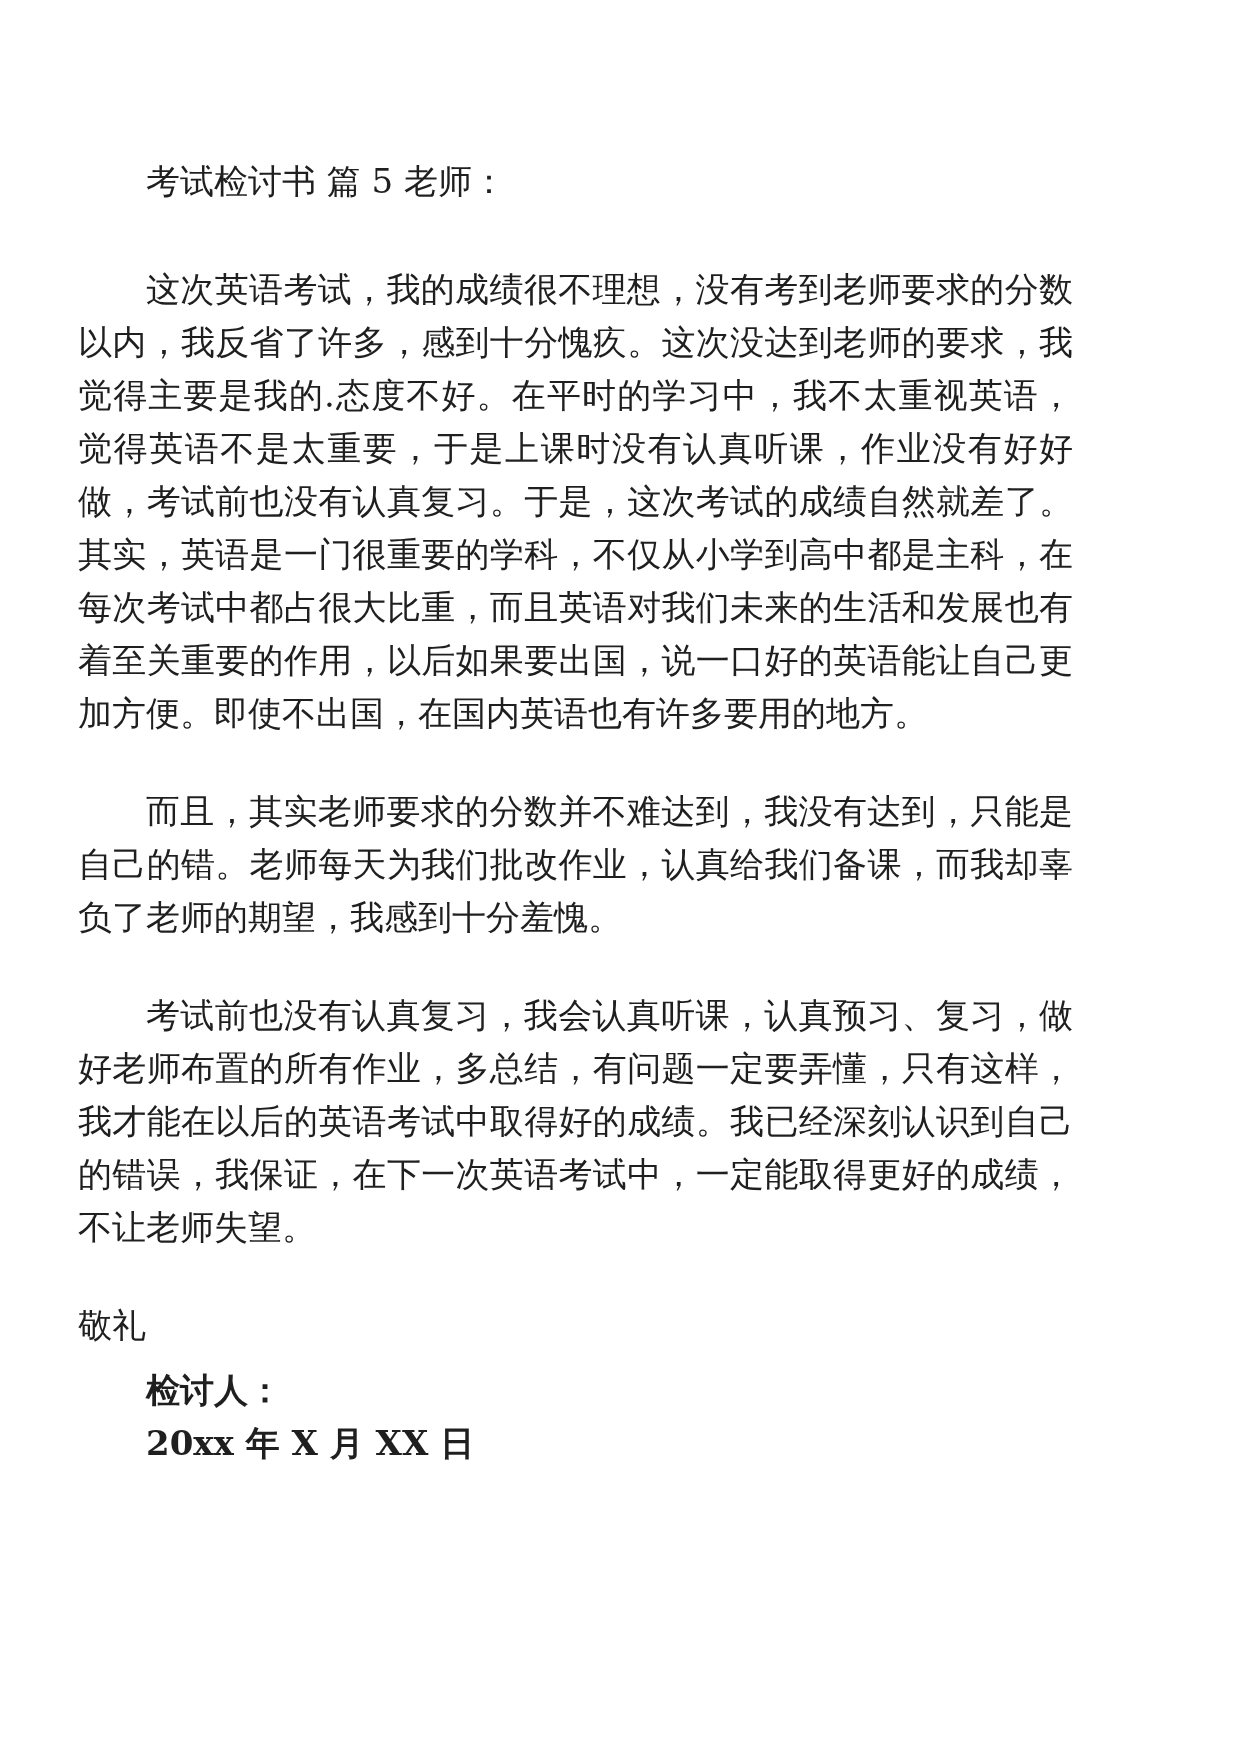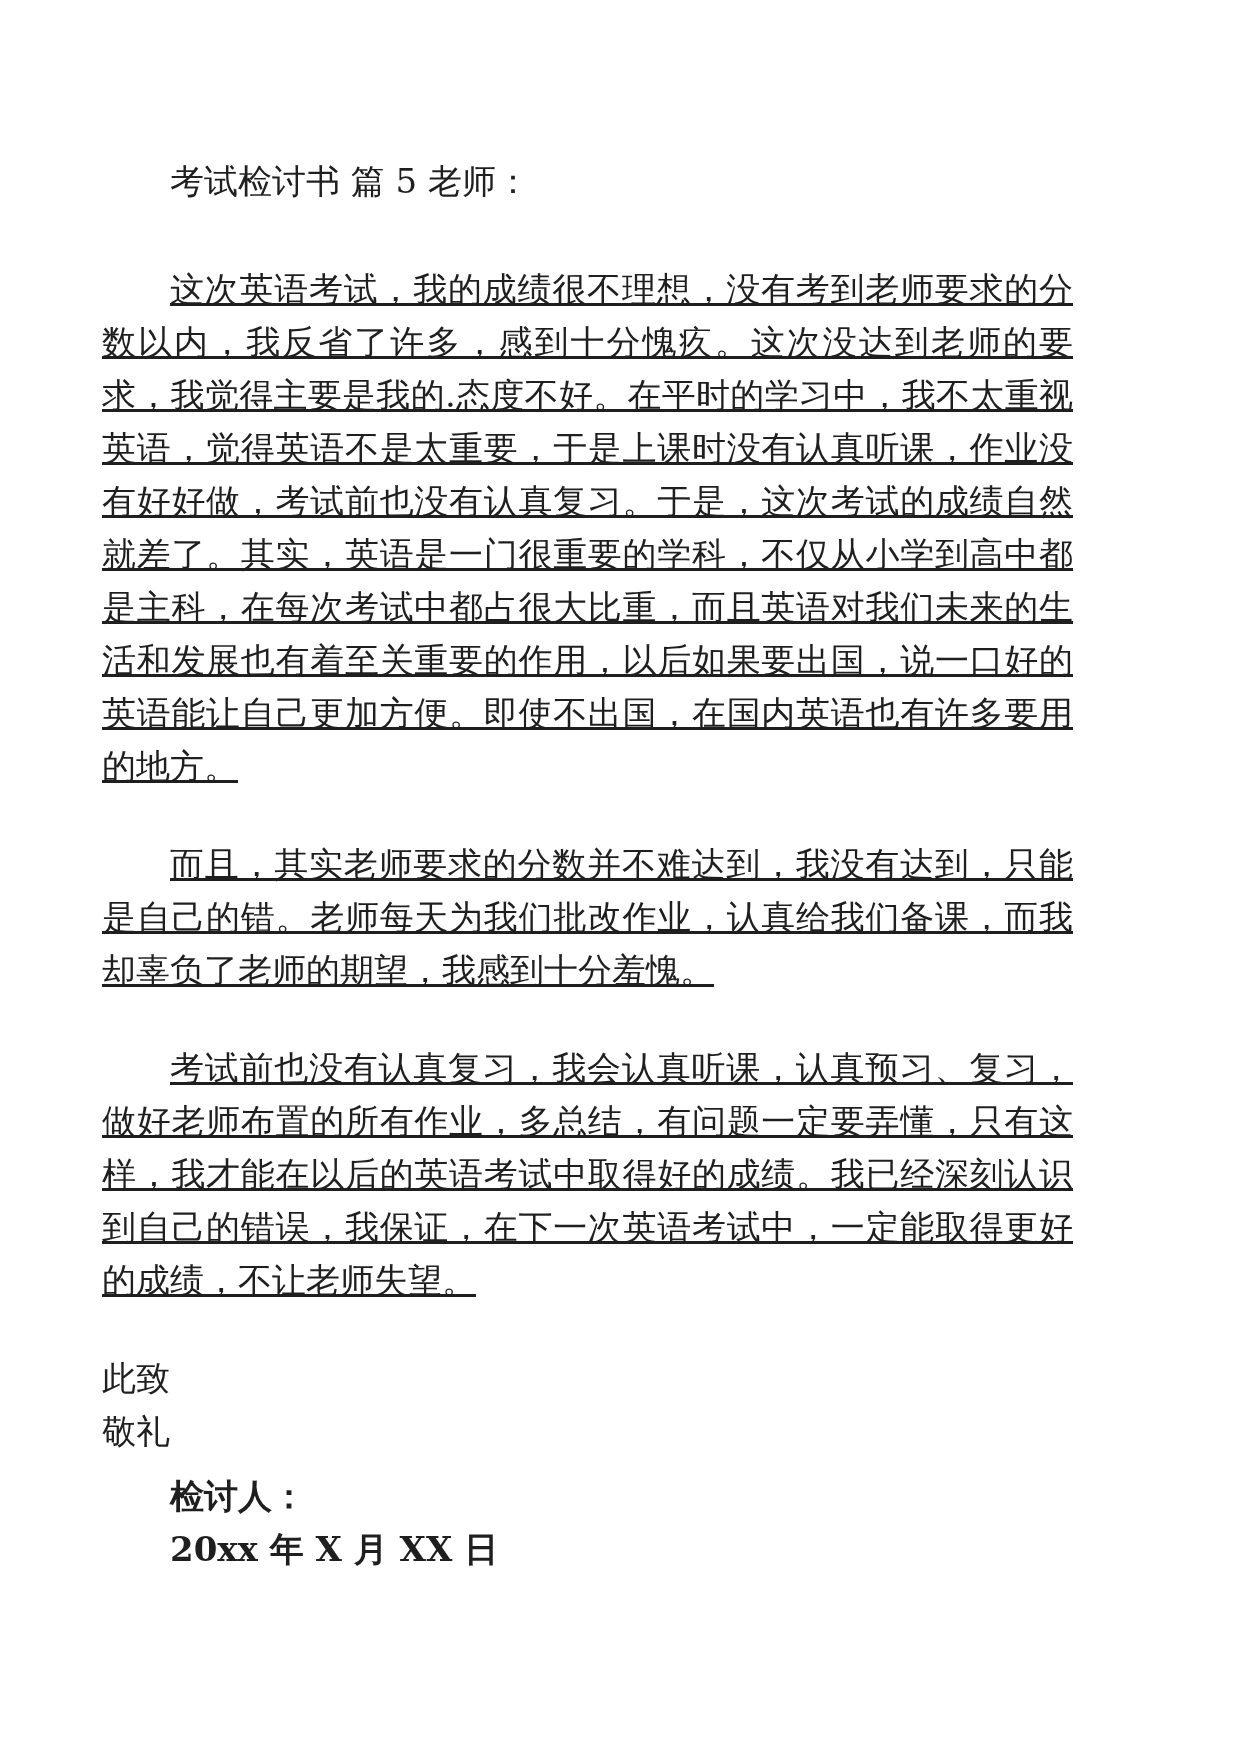--- a/index.html
+++ b/index.html
@@ -10,39 +10,38 @@
   body {
     width: 1241px;
     height: 1754px;
     position: relative;
     overflow: hidden;
   }
   .page {
     box-sizing: border-box;
     width: 1241px;
     height: 1754px;
-    padding: 155px 168px 0 102px;
+    padding: 155px 168px 0 78px;
     background: #ffffff;
     color: #1f1f1f;
     font-family: "DejaVu Serif", "Liberation Serif", serif;
     font-size: 34px;
     line-height: 53px;
     font-weight: 300;
   }
   .title-line {
     margin: 0 0 55px 0;
     text-indent: 68px;
     white-space: nowrap;
   }
   .para {
     margin: 0 0 45px 0;
     text-indent: 68px;
     text-align: justify;
     text-justify: inter-character;
-    text-decoration: underline;
   }
   .para:last-of-type {
     margin-bottom: 20px;
   }
   .closing-line {
     margin: 0;
     text-indent: 0;
   }
   .sign-line {
     margin: 0;
@@ -58,20 +57,19 @@
 
 <div class="page">
   <p class="title-line">考试检讨书 篇 5 老师：</p>
 
   <p class="para">这次英语考试，我的成绩很不理想，没有考到老师要求的分数以内，我反省了许多，感到十分愧疚。这次没达到老师的要求，我觉得主要是我的.态度不好。在平时的学习中，我不太重视英语，觉得英语不是太重要，于是上课时没有认真听课，作业没有好好做，考试前也没有认真复习。于是，这次考试的成绩自然就差了。其实，英语是一门很重要的学科，不仅从小学到高中都是主科，在每次考试中都占很大比重，而且英语对我们未来的生活和发展也有着至关重要的作用，以后如果要出国，说一口好的英语能让自己更加方便。即使不出国，在国内英语也有许多要用的地方。</p>
 
   <p class="para">而且，其实老师要求的分数并不难达到，我没有达到，只能是自己的错。老师每天为我们批改作业，认真给我们备课，而我却辜负了老师的期望，我感到十分羞愧。</p>
 
   <p class="para">考试前也没有认真复习，我会认真听课，认真预习、复习，做好老师布置的所有作业，多总结，有问题一定要弄懂，只有这样，我才能在以后的英语考试中取得好的成绩。我已经深刻认识到自己的错误，我保证，在下一次英语考试中，一定能取得更好的成绩，不让老师失望。</p>
 
-  <p class="closing-line">此致</p>
 
   <p class="closing-line">敬礼</p>
 
   <p class="sign-line label">检讨人：</p>
 
   <p class="sign-line">20xx 年 X 月 XX 日</p>
 </div>
 
 </body></html>

